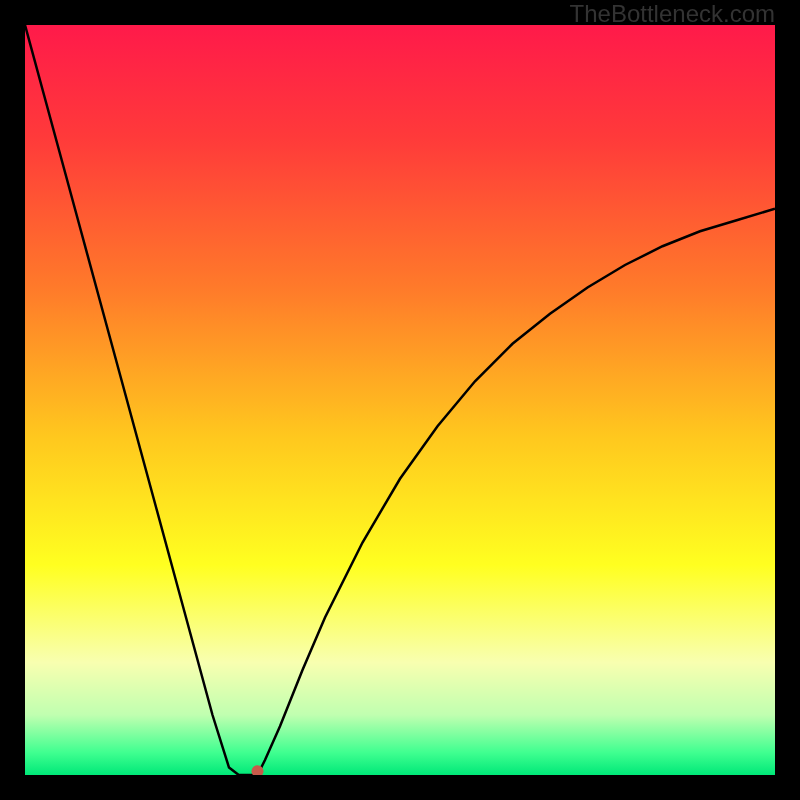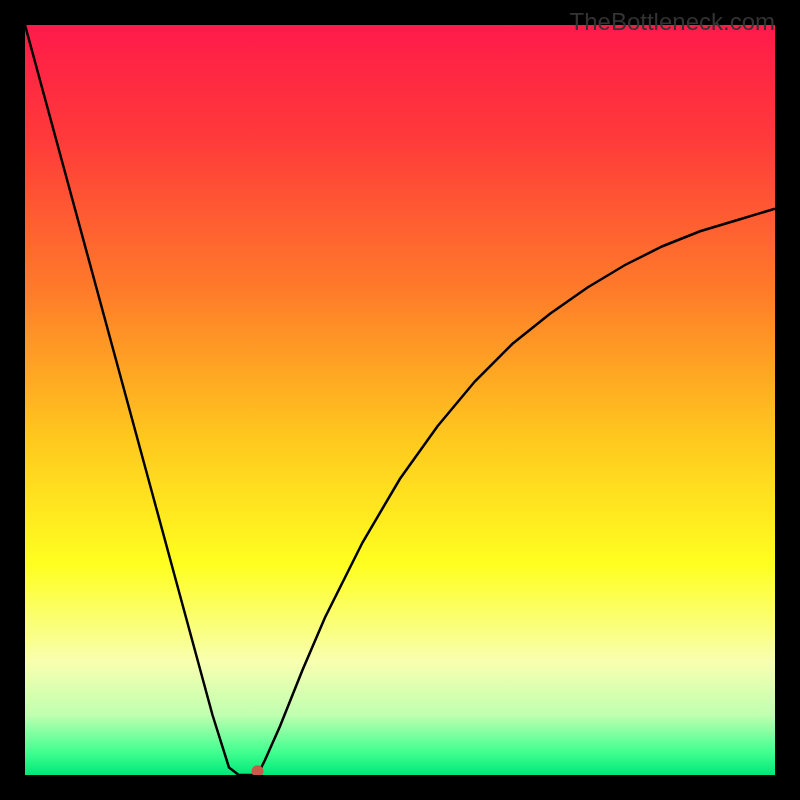--- a/index.html
+++ b/index.html
@@ -1,20 +1,20 @@
 <!DOCTYPE html>
 <html><head>
   <meta charset="utf-8">
   <style>
     * { margin: 0; padding: 0; box-sizing: border-box; }
     body { width: 800px; height: 800px; background: #000; position: relative; overflow: hidden; }
     .outer { width: 800px; height: 800px; background: #000; position: relative; }
     .plot-area { position: absolute; left: 25px; top: 25px; width: 750px; height: 750px; }
     .gradient-bg { width: 100%; height: 100%; position: relative; }
-    .watermark { position: absolute; top: 0; right: 25px; color: #333; font-family: Arial, sans-serif; font-size: 24px; font-weight: 500; z-index: 10; margin-top: 8px; }
+    .watermark { position: absolute; top: 0; right: 25px; color: #333; font-family: Arial, sans-serif; font-size: 24px; font-weight: 500; z-index: 10; }
     svg.curve { position: absolute; left: 0; top: 0; width: 100%; height: 100%; z-index: 5; }
   </style>
 </head>
 <body>
 
 <div class="outer">
   <div class="plot-area">
     <svg class="gradient-bg" viewBox="0 0 750 750" preserveAspectRatio="none">
       <defs>
         <linearGradient id="bg-grad" x1="0" y1="0" x2="0" y2="1">

